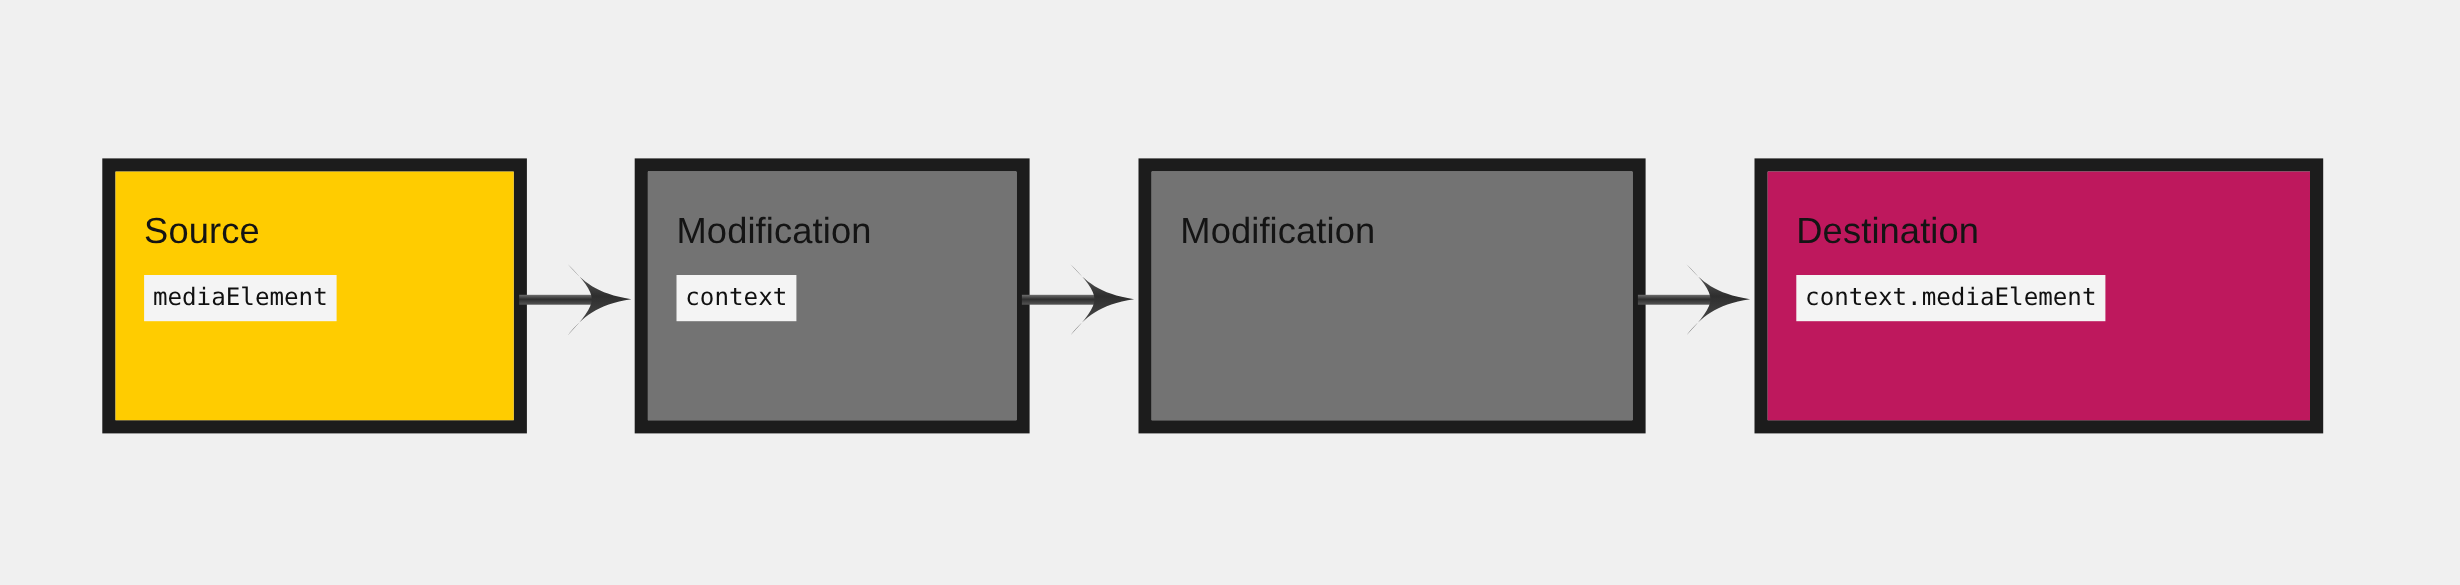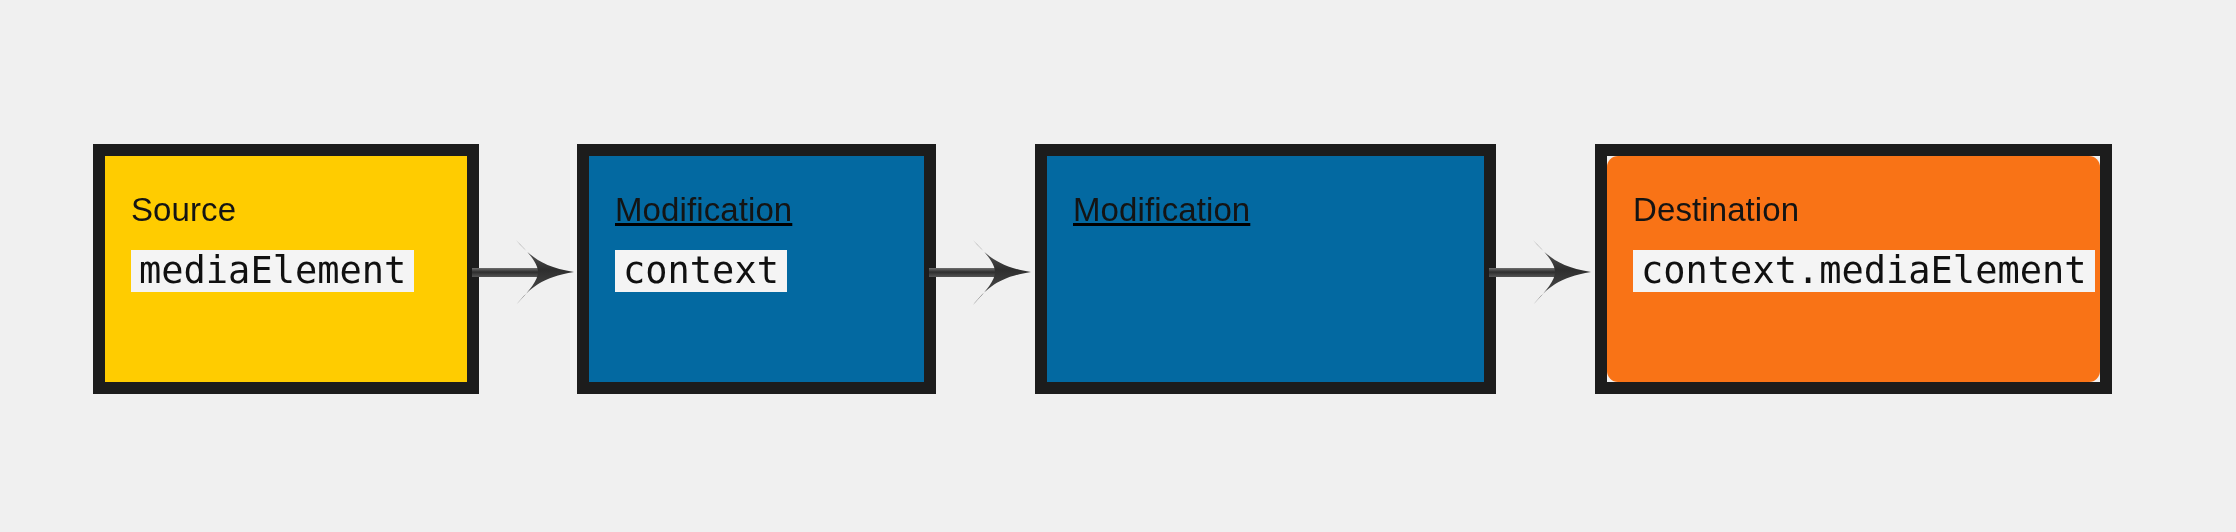--- a/index.html
+++ b/index.html
@@ -46,31 +46,31 @@
     white-space: nowrap;
     display: block;
   }
 
   .node-code {
     display: inline-block;
     margin-top: 22px;
     background: #f4f4f4;
     color: #101010;
     font-family: "DejaVu Sans Mono", monospace;
-    font-size: 37px;
+    font-size: 22px;
     line-height: 42px;
     padding: 0 8px;
     white-space: nowrap;
     letter-spacing: 0px;
   }
 
   
   .fill-source      { background: #ffcc00; }
-  .fill-modify      { background: #0369a1; text-decoration: underline; }
-  .fill-destination { background: #f97316; border-radius: 11px; }
+  .fill-modify      { background: #737373; }
+  .fill-destination { background: #be185d; }
 
   
   #node-0 { left: 93px;   top: 144px; width: 386px; height: 250px; }
   #node-1 { left: 577px;  top: 144px; width: 359px; height: 250px; }
   #node-2 { left: 1035px; top: 144px; width: 461px; height: 250px; }
   #node-3 { left: 1595px; top: 144px; width: 517px; height: 250px; }
 
   
   .arrow {
     position: absolute;

